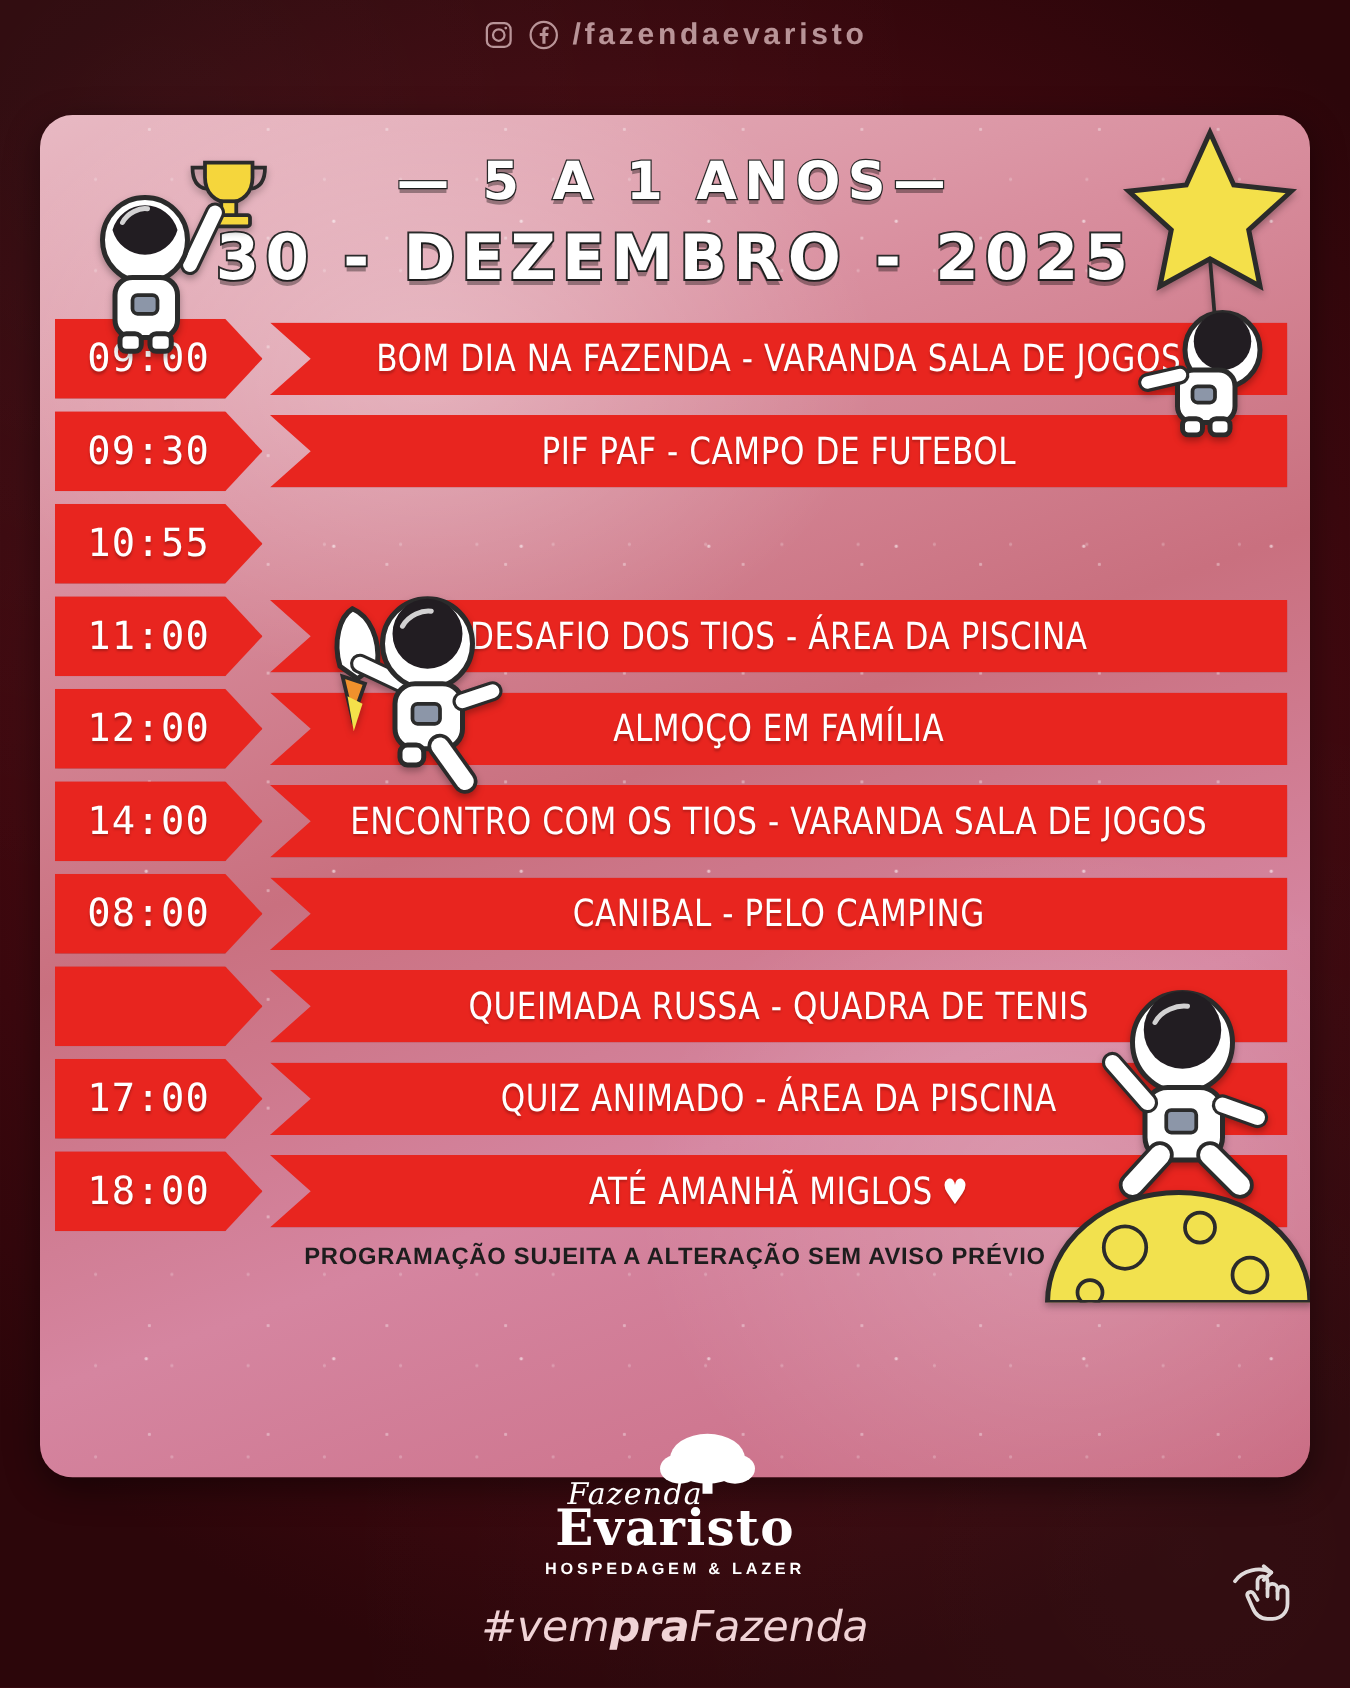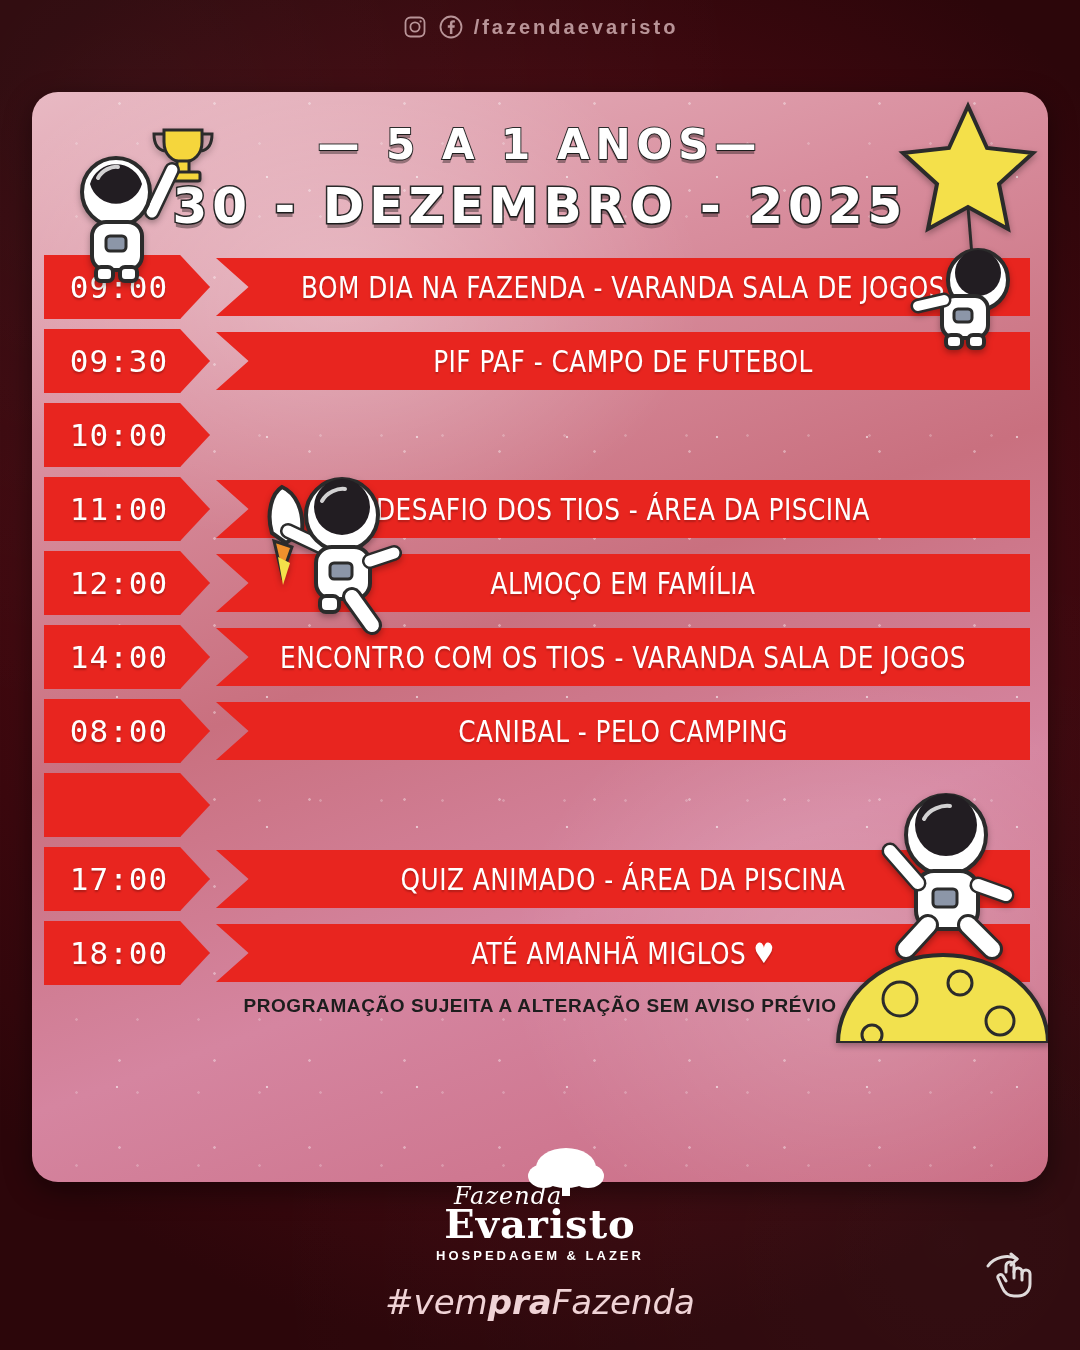--- a/index.html
+++ b/index.html
@@ -36,21 +36,21 @@
   .social {
     position: absolute;
     top: 14px;
     left: 0;
     width: 100%;
     display: flex;
     align-items: center;
     justify-content: center;
     gap: 10px;
     color: #e9c9cc;
-    font-size: 20px;
+    font-size: 24px;
     letter-spacing: 3px;
     font-weight: bold;
     opacity: .72;
   }
   .social .ic {
     width: 26px;
     height: 26px;
     display: inline-flex;
     align-items: center;
     justify-content: center;
@@ -405,21 +405,21 @@
         </div>
         <div class="act-wrap">
           <div class="act-shape"></div>
           <div class="act-text">PIF PAF - CAMPO DE FUTEBOL</div>
         </div>
       </div>
 
       <div class="row">
         <div class="time-wrap">
           <div class="time-shape"></div>
-          <div class="time-text">10:00</div>
+          <div class="time-text">10:55</div>
         </div>
       </div>
 
       <div class="row">
         <div class="time-wrap">
           <div class="time-shape"></div>
           <div class="time-text">11:00</div>
         </div>
         <div class="act-wrap">
           <div class="act-shape"></div>
@@ -456,20 +456,24 @@
         </div>
         <div class="act-wrap">
           <div class="act-shape"></div>
           <div class="act-text">CANIBAL - PELO CAMPING</div>
         </div>
       </div>
 
       <div class="row">
         <div class="time-wrap">
           <div class="time-shape"></div>
+        </div>
+        <div class="act-wrap">
+          <div class="act-shape"></div>
+          <div class="act-text">QUEIMADA RUSSA - QUADRA DE TENIS</div>
         </div>
       </div>
 
       <div class="row">
         <div class="time-wrap">
           <div class="time-shape"></div>
           <div class="time-text">17:00</div>
         </div>
         <div class="act-wrap">
           <div class="act-shape"></div>

